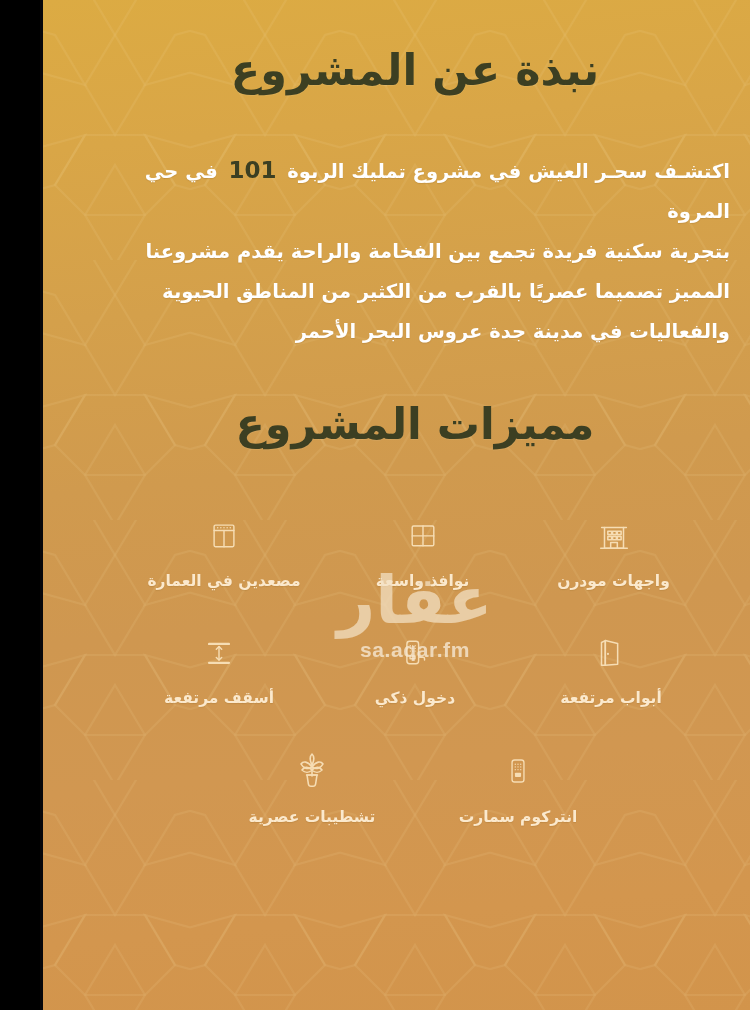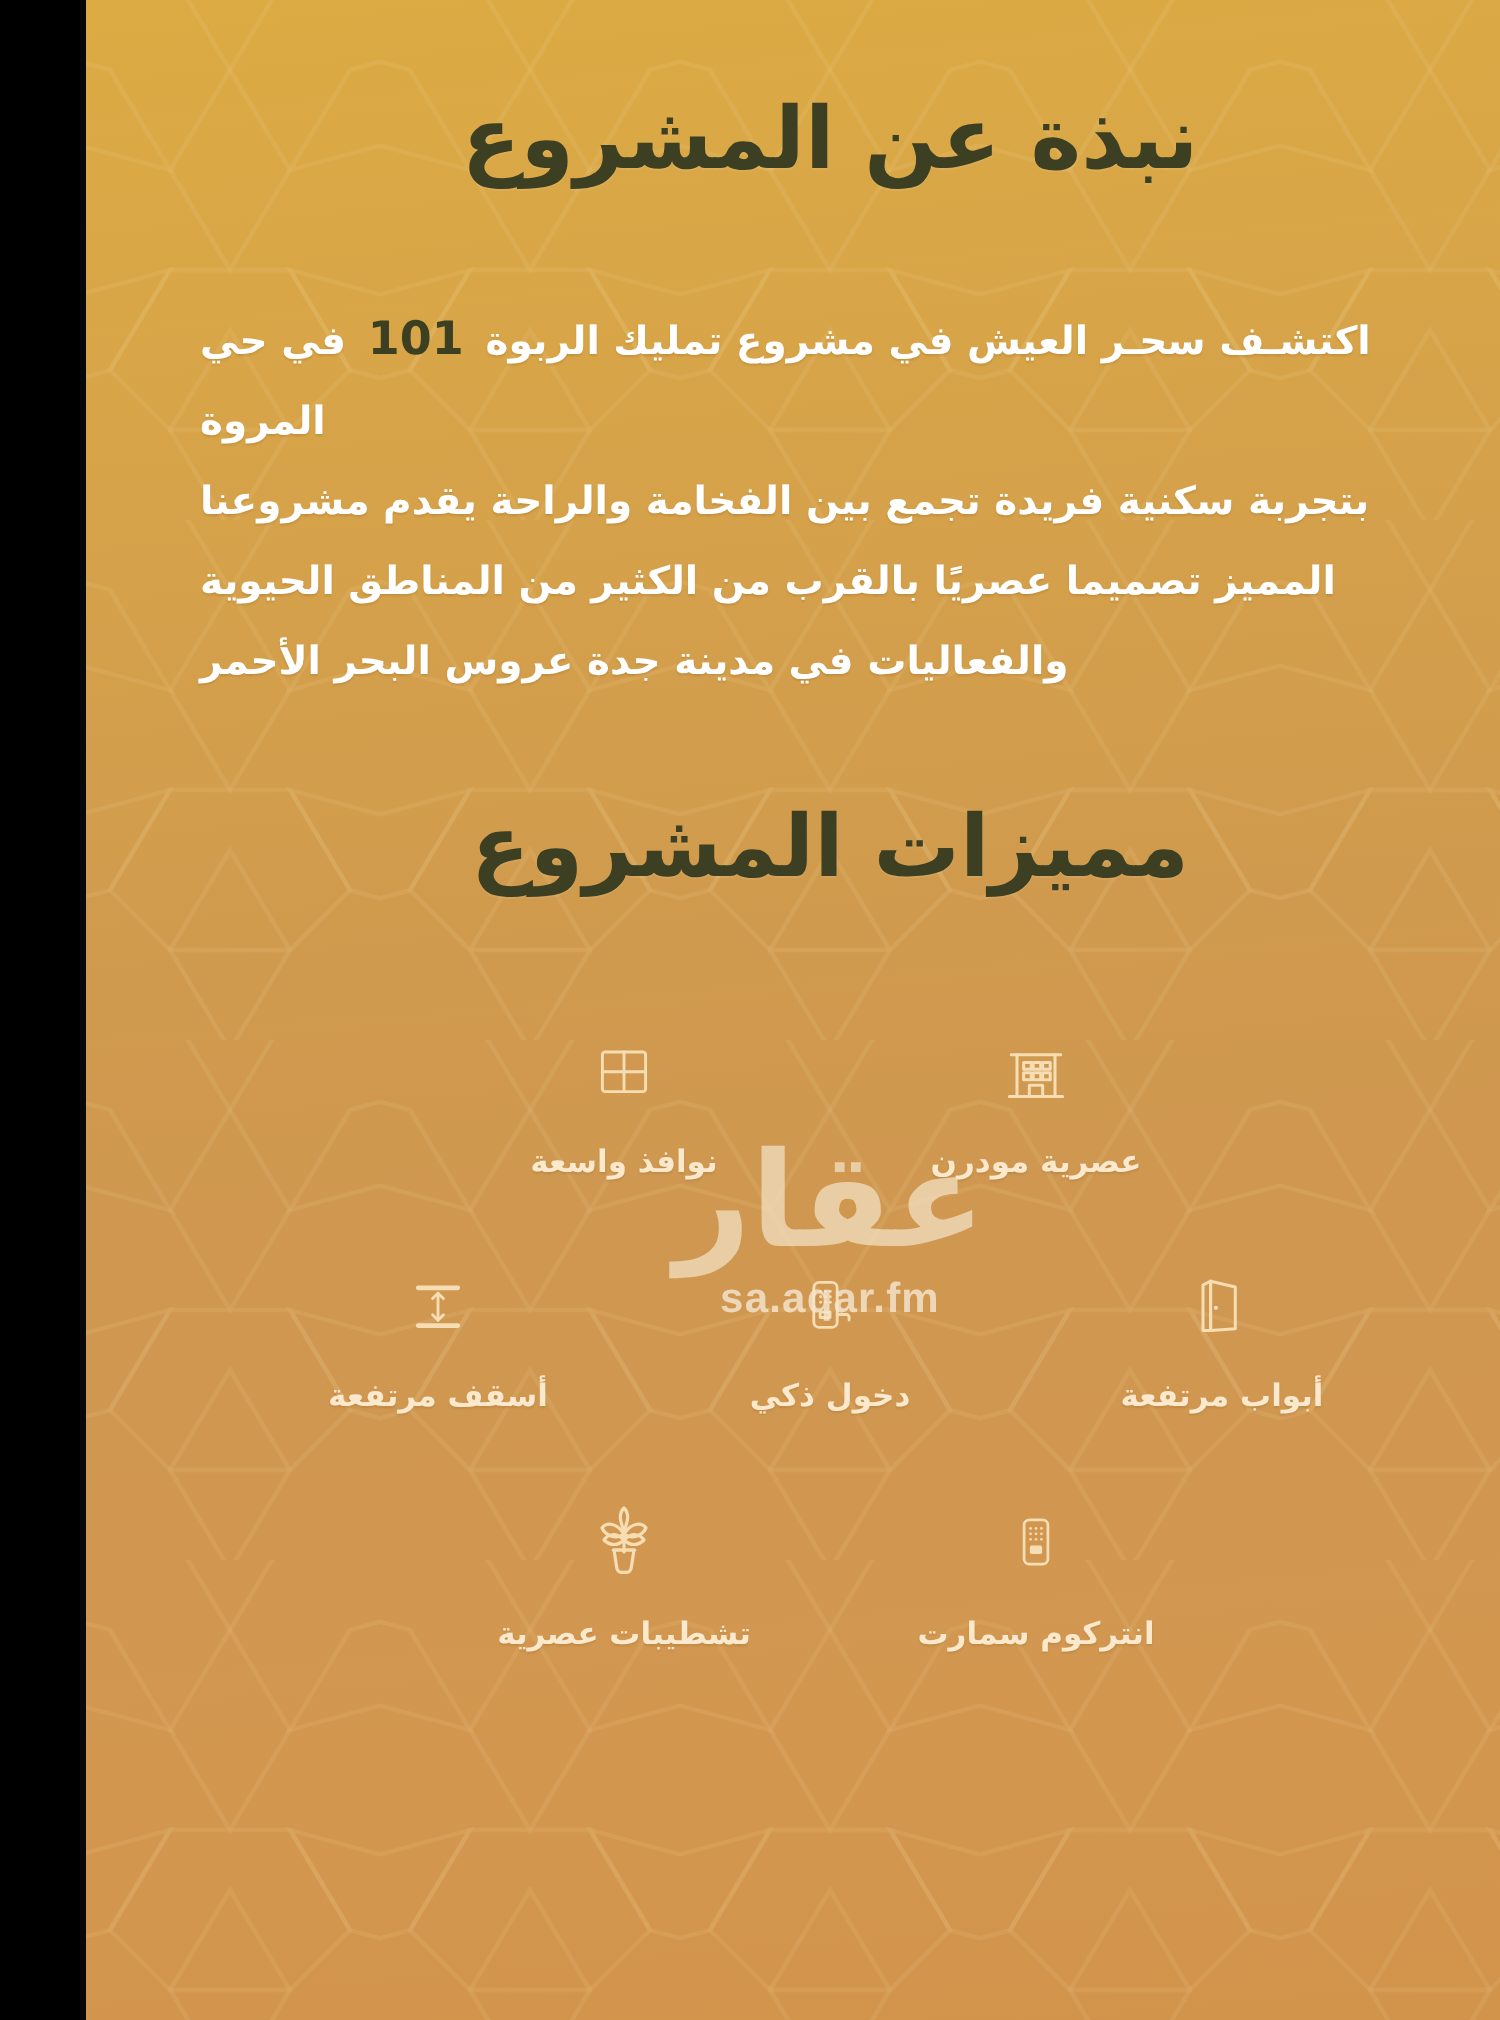--- a/index.html
+++ b/index.html
@@ -77,21 +77,21 @@
     top: 44px;
     left: 0;
     right: 0;
   }
 
   #about-body {
     position: absolute;
     top: 150px;
     left: 60px;
     right: 60px;
-    text-align: left;
+    text-align: right;
     color: #ffffff;
     font-size: 19.5px;
     font-weight: 700;
     line-height: 40px;
     text-shadow: 0 1px 1px rgba(120,80,20,.18);
   }
   #about-body .hl {
     color: #3c3f22;
     font-size: 23px;
     font-weight: 700;
@@ -242,34 +242,49 @@
               <rect x="13.5" y="16" width="4" height="3.6"></rect>
               <rect x="18.5" y="16" width="4" height="3.6"></rect>
               <rect x="23.5" y="16" width="4" height="3.6"></rect>
               <rect x="13.5" y="21.5" width="4" height="3.6"></rect>
               <rect x="18.5" y="21.5" width="4" height="3.6"></rect>
               <rect x="23.5" y="21.5" width="4" height="3.6"></rect>
               <path d="M16.5 34 v-6 h7 v6"></path>
               <path d="M6 34 h28"></path>
             </svg>
           </span>
-          <span class="lbl">عصرية مودرن</span>
+          <span class="lbl">واجهات مودرن</span>
         </div>
 
         <div class="feat">
           <span class="ico">
             <svg viewBox="0 0 40 40" width="36" height="36">
               <rect x="8" y="10" width="24" height="22" rx="1.5"></rect>
               <path d="M20 10 v22"></path>
               <path d="M8 21 h24"></path>
             </svg>
           </span>
           <span class="lbl">نوافذ واسعة</span>
         </div>
 
+        <div class="feat">
+          <span class="ico">
+            <svg viewBox="0 0 40 40" width="36" height="36">
+              <rect x="9" y="9" width="22" height="24" rx="1.5"></rect>
+              <path d="M9 15 h22"></path>
+              <path d="M20 15 v18"></path>
+              <circle class="solid" cx="13" cy="12" r="0.85"></circle>
+              <circle class="solid" cx="16.5" cy="12" r="0.85"></circle>
+              <circle class="solid" cx="20" cy="12" r="0.85"></circle>
+              <circle class="solid" cx="23.5" cy="12" r="0.85"></circle>
+              <circle class="solid" cx="27" cy="12" r="0.85"></circle>
+            </svg>
+          </span>
+          <span class="lbl">مصعدين في العمارة</span>
+        </div>
 
       </div>
 
       <div class="feat-row row-2">
 
         <div class="feat">
           <span class="ico">
             <svg viewBox="0 0 40 40" width="38" height="38">
               <path d="M14 8 v26 h-4 v-24 Z"></path>
               <path d="M14 8 L27 11 v22 L14 34 Z"></path>

